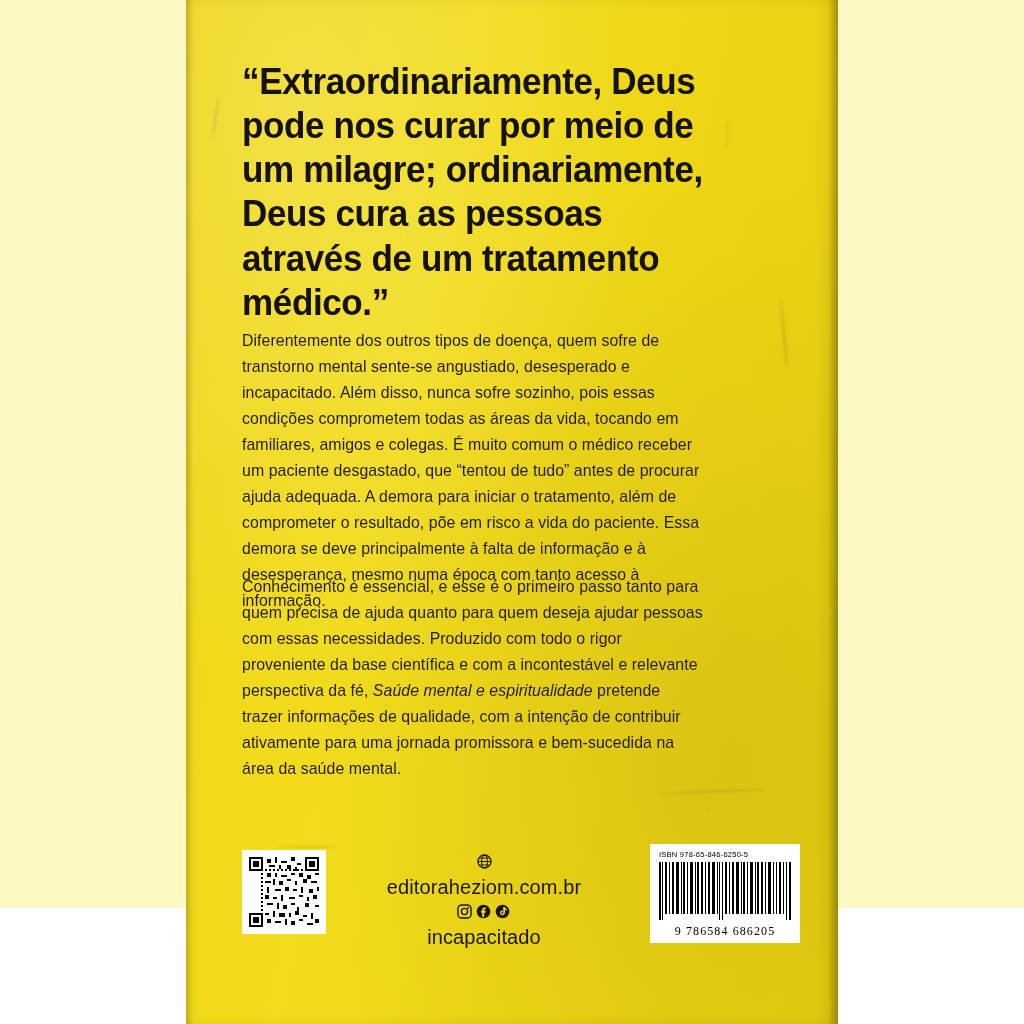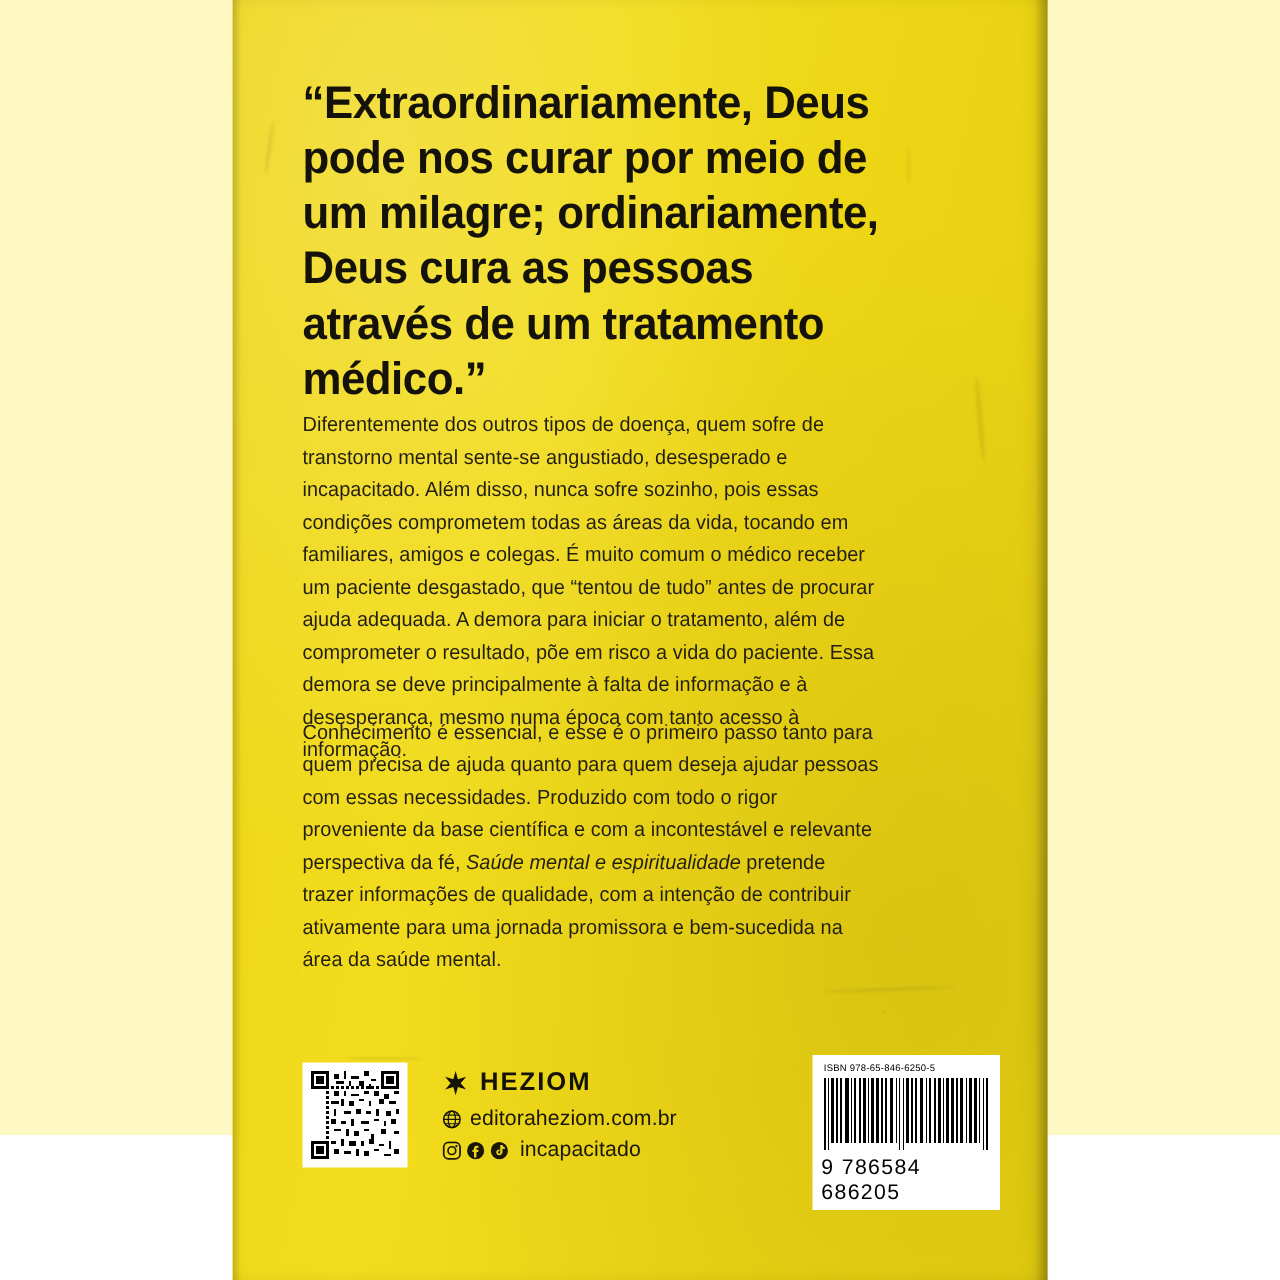--- a/index.html
+++ b/index.html
@@ -166,24 +166,25 @@
   .pub-name {
     font-size: 20.5px;
     font-weight: 700;
     letter-spacing: 1.6px;
     color: #151308;
   }
   .pub-line {
     display: flex;
     align-items: center;
     gap: 7px;
-    font-size: 17px;
+    font-size: 20px;
     color: #1a1709;
     margin-bottom: 5px;
     letter-spacing: 0.1px;
+    flex-direction: column;
   }
   .pub-line .glyph { flex: 0 0 auto; display: flex; align-items: center; }
   .social-icons {
     display: flex;
     align-items: center;
     gap: 4px;
     margin-right: 2px;
   }
 
   
@@ -198,24 +199,25 @@
   }
   .isbn-top {
     font-family: "Liberation Sans", sans-serif;
     font-size: 7.6px;
     letter-spacing: 0.2px;
     color: #000;
     margin: 0 0 3px 2px;
   }
   .bars { display: block; }
   .isbn-bottom {
-    font-family: Liberation Sans, sans-serif;
-    font-size: 17px;
+    font-family: Liberation Serif, serif;
+    font-size: 12px;
     letter-spacing: 1.1px;
     color: #000;
+    text-align: center;
     margin-top: 2px;
   }
 </style>
 </head>
 <body>
 
 <div id="page">
 
   <div class="cover">
     <div class="grain"></div>
@@ -338,26 +340,20 @@
             <rect x="19" y="32" width="1" height="3"></rect>
               <rect x="22" y="33" width="2" height="2"></rect>
             <rect x="26" y="32" width="2" height="1"></rect>
               <rect x="30" y="34" width="3" height="1"></rect>
             <rect x="34" y="32" width="2" height="2"></rect>
           </g>
         </svg>
       </div>
 
       <div class="publisher">
-        <div class="pub-name-row">
-          <svg class="pub-logo" viewBox="0 0 24 24">
-            <path d="M12 1 L14.1 8.4 L21.6 6.2 L16.6 12 L21.6 17.8 L14.1 15.6 L12 23 L9.9 15.6 L2.4 17.8 L7.4 12 L2.4 6.2 L9.9 8.4 Z" fill="#151308"></path>
-          </svg>
-          <span class="pub-name">HEZIOM</span>
-        </div>
 
         <div class="pub-line">
           <span class="glyph">
             <svg width="15" height="15" viewBox="0 0 16 16">
               <circle cx="8" cy="8" r="7" fill="none" stroke="#1a1709" stroke-width="1.4"></circle>
               <ellipse cx="8" cy="8" rx="3.1" ry="7" fill="none" stroke="#1a1709" stroke-width="1.1"></ellipse>
               <line x1="1.1" y1="8" x2="14.9" y2="8" stroke="#1a1709" stroke-width="1.1"></line>
               <path d="M2.6 4.3 H13.4 M2.6 11.7 H13.4" stroke="#1a1709" stroke-width="1" fill="none"></path>
             </svg>
           </span>

